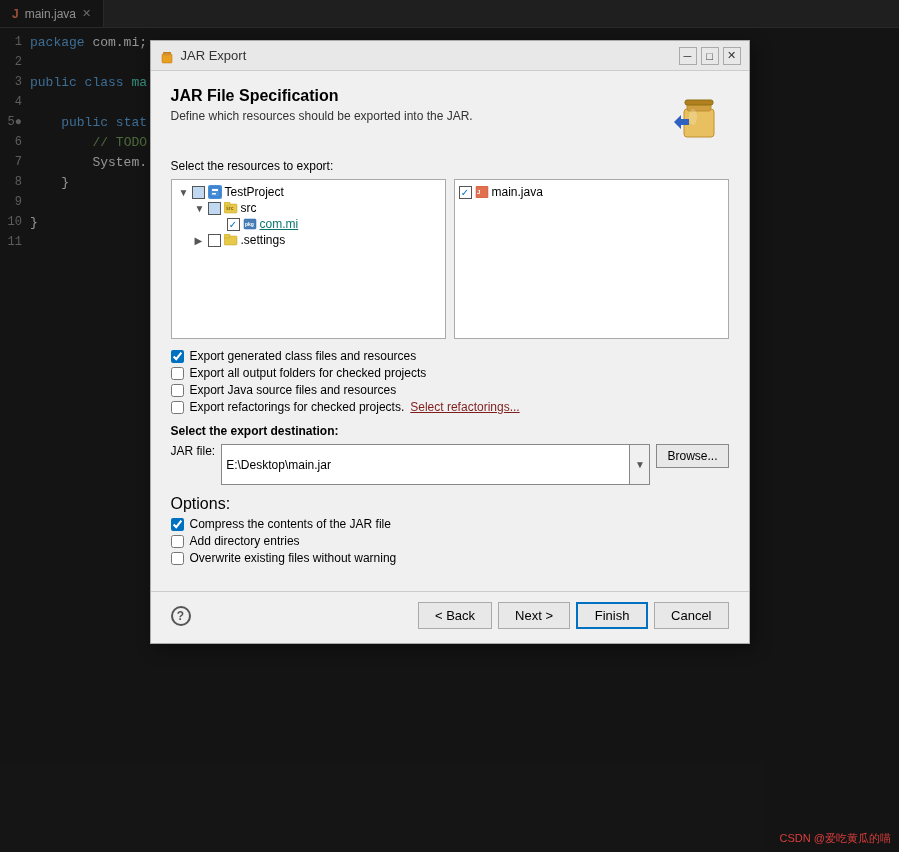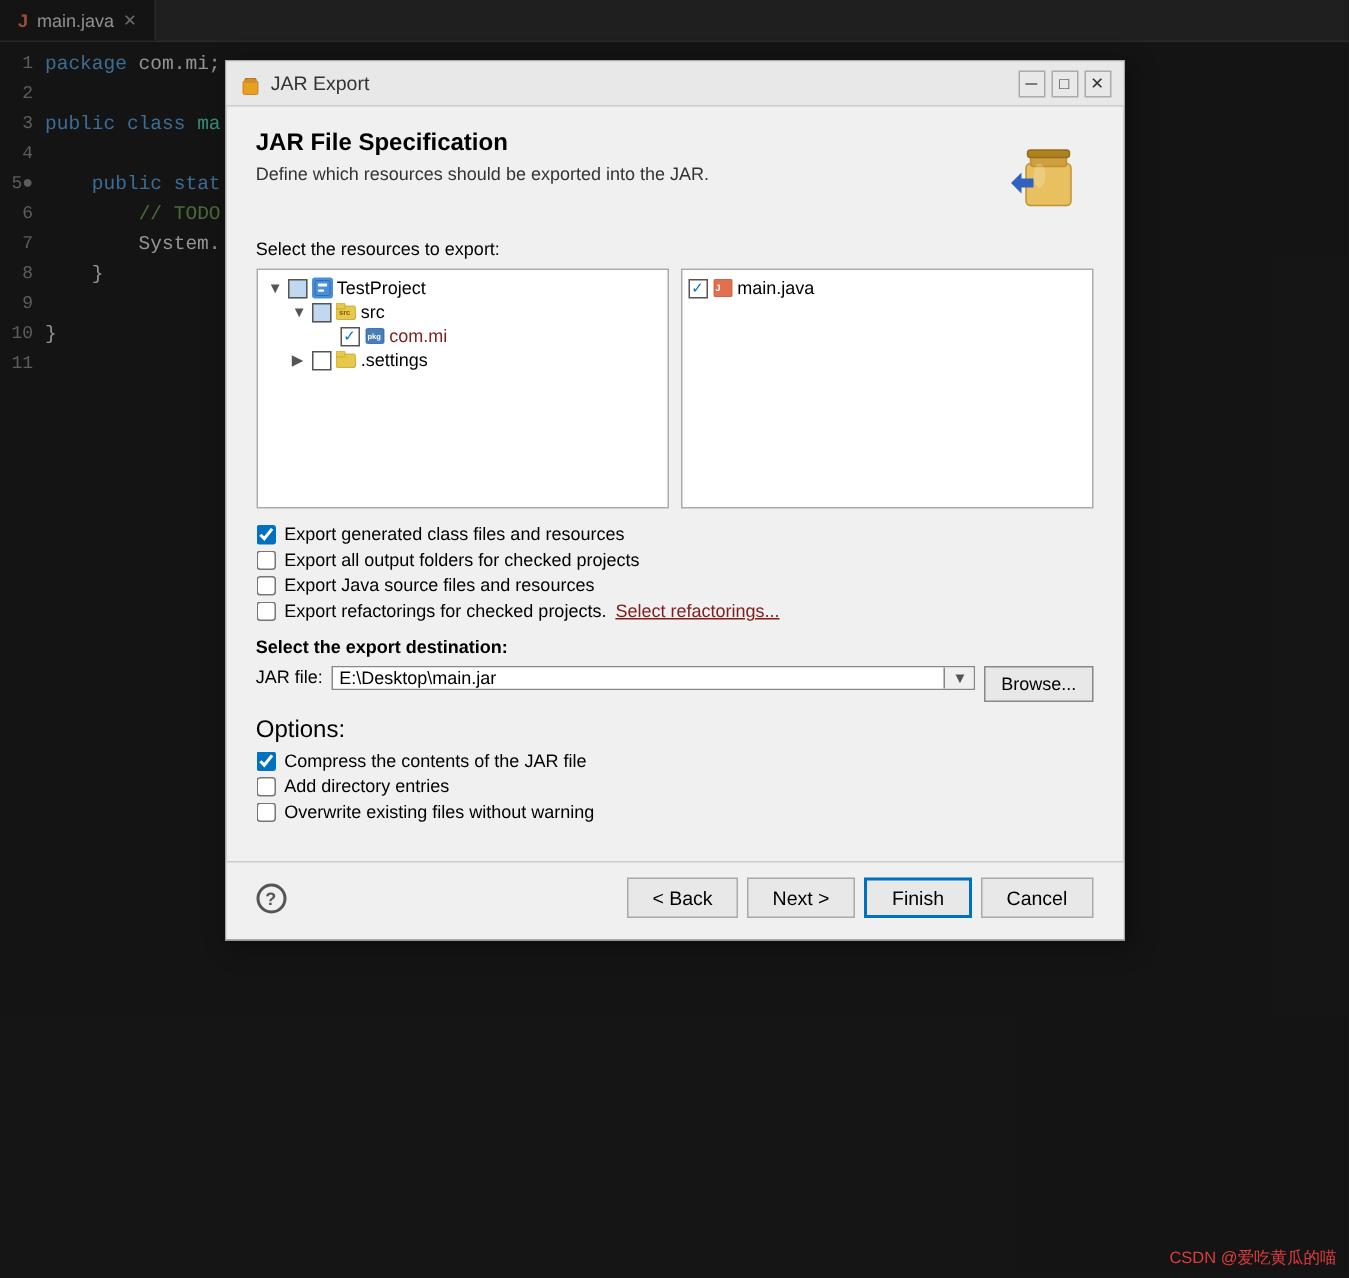--- a/index.html
+++ b/index.html
@@ -264,21 +264,22 @@
       background: #4a7eb5;
       border-radius: 2px;
     }
 
     .item-label {
       color: #000;
       font-size: 12px;
     }
 
     .item-label.highlighted {
-      color: #7f1d1d;
+      color: #0f766e;
+      text-decoration: underline;
     }
 
     
     .options-section {
       margin-bottom: 10px;
     }
 
     .option-row {
       display: flex;
       align-items: center;
@@ -323,21 +324,21 @@
       font-size: 12px;
       color: #000;
       white-space: nowrap;
     }
 
     .jar-file-input-wrap {
       display: flex;
       flex: 1;
       border: 1px solid #888;
       background: #fff;
-      height: 16px;
+      height: 41px;
     }
 
     .jar-file-input {
       flex: 1;
       border: none;
       outline: none;
       font-size: 12px;
       padding: 0 4px;
       background: #fff;
     }

